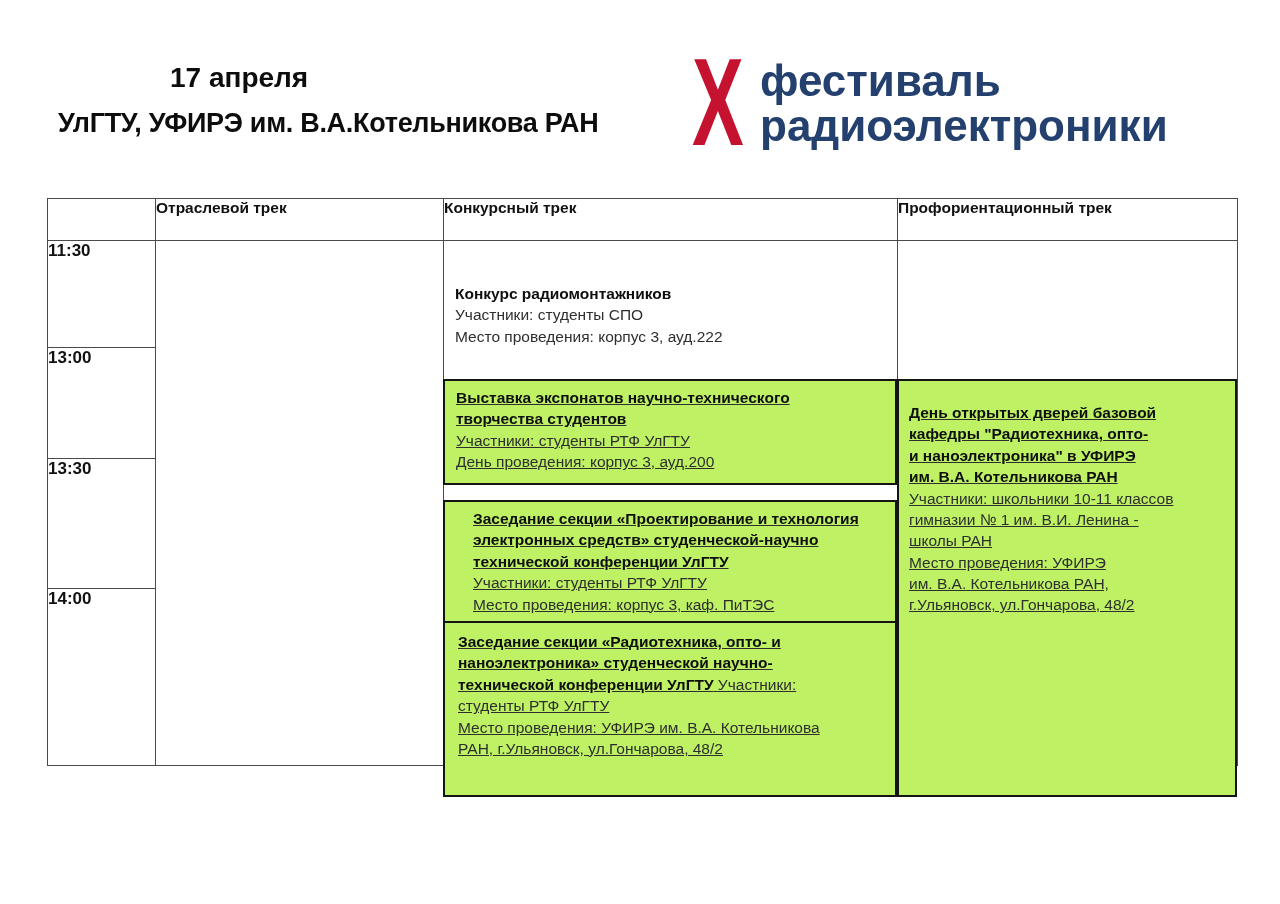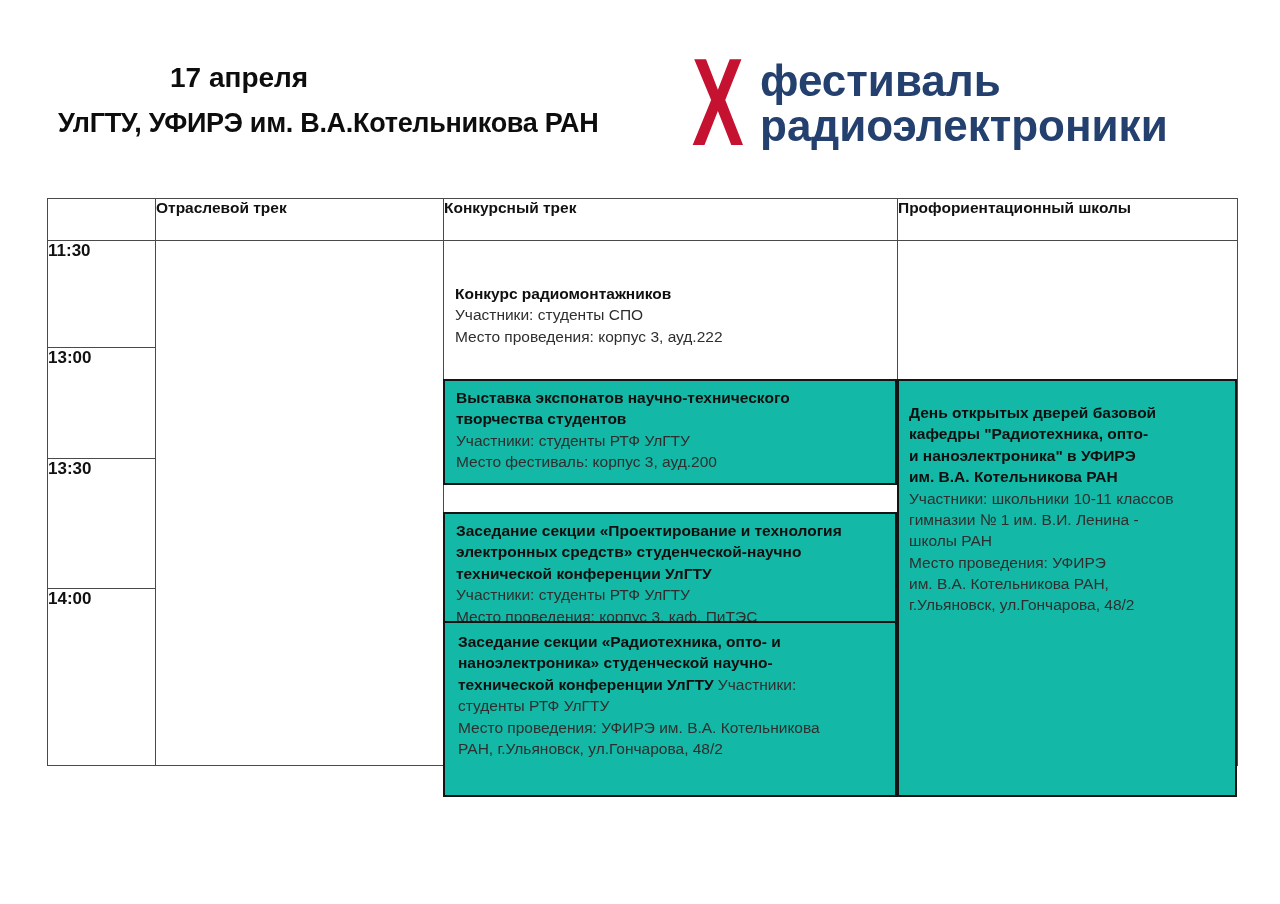--- a/index.html
+++ b/index.html
@@ -49,24 +49,24 @@
   tr.r3{height:130px}
   tr.r4{height:177px}
   
   .event{
     position:absolute;box-sizing:border-box;
     font-size:15.5px;line-height:1.38;color:#2e2e2e;margin-top:32px;
   }
   .event .t{display:block;white-space:pre-line;font-weight:bold;color:#0f0f0f;}
   .event .p,.event .l{display:block;white-space:pre-line;}
   .event.inline-flow .t,.event.inline-flow .p{display:inline;white-space:pre-line;}
-  .boxed{border:2px solid #141414;background:#14b8a6;}
+  .boxed{border:2px solid #141414;background:#bef264;text-decoration:underline;}
   .ev-1130{left:443px;top:240px;width:454px;height:107px;padding:11px 12px;}
   .ev-1300{left:443px;top:347px;width:454px;height:106px;padding:6px 11px;}
-  .ev-1330{left:443px;top:480px;width:454px;height:130px;padding:6px 11px;}
+  .ev-1330{left:443px;top:468px;width:454px;height:130px;padding:6px 28px;}
   .ev-1400{left:443px;top:589px;width:454px;height:176px;padding:8px 13px;}
   .ev-career{left:897px;top:347px;width:340px;height:418px;padding:21px 10px;}
 </style>
 </head>
 <body>
 
 <div class="date-title">17 апреля</div>
 <div class="venue-title">УлГТУ, УФИРЭ им. В.А.Котельникова РАН</div>
 
 <div class="logo">
@@ -82,21 +82,21 @@
     <col style="width:108px">
       <col style="width:288px">
       <col style="width:454px">
       <col style="width:340px">
   </colgroup>
   <tbody>
       <tr class="r-head">
     <td class="hdr"></td>
     <td class="hdr">Отраслевой трек</td>
     <td class="hdr">Конкурсный трек</td>
-    <td class="hdr">Профориентационный школы</td>
+    <td class="hdr">Профориентационный трек</td>
   </tr>
   <tr class="r1">
     <td class="time">11:30</td>
     <td rowspan="4"></td>
     <td rowspan="4"></td>
     <td rowspan="4"></td>
   </tr>
   <tr class="r2">
     <td class="time">13:00</td>
   </tr>
@@ -112,21 +112,21 @@
 <div class="event ev-1130">
   <span class="t">Конкурс радиомонтажников</span>
   <span class="p">Участники: студенты СПО</span>
   <span class="l">Место проведения: корпус 3, ауд.222</span>
 </div>
 
 <div class="event boxed ev-1300">
   <span class="t">Выставка экспонатов научно-технического
 творчества студентов</span>
   <span class="p">Участники: студенты РТФ УлГТУ</span>
-  <span class="l">Место фестиваль: корпус 3, ауд.200</span>
+  <span class="l">День проведения: корпус 3, ауд.200</span>
 </div>
 
 <div class="event boxed ev-1330">
   <span class="t">Заседание секции «Проектирование и технология
 электронных средств» студенческой-научно
 технической конференции УлГТУ</span>
   <span class="p">Участники: студенты РТФ УлГТУ</span>
   <span class="l">Место проведения: корпус 3, каф. ПиТЭС</span>
 </div>
 

